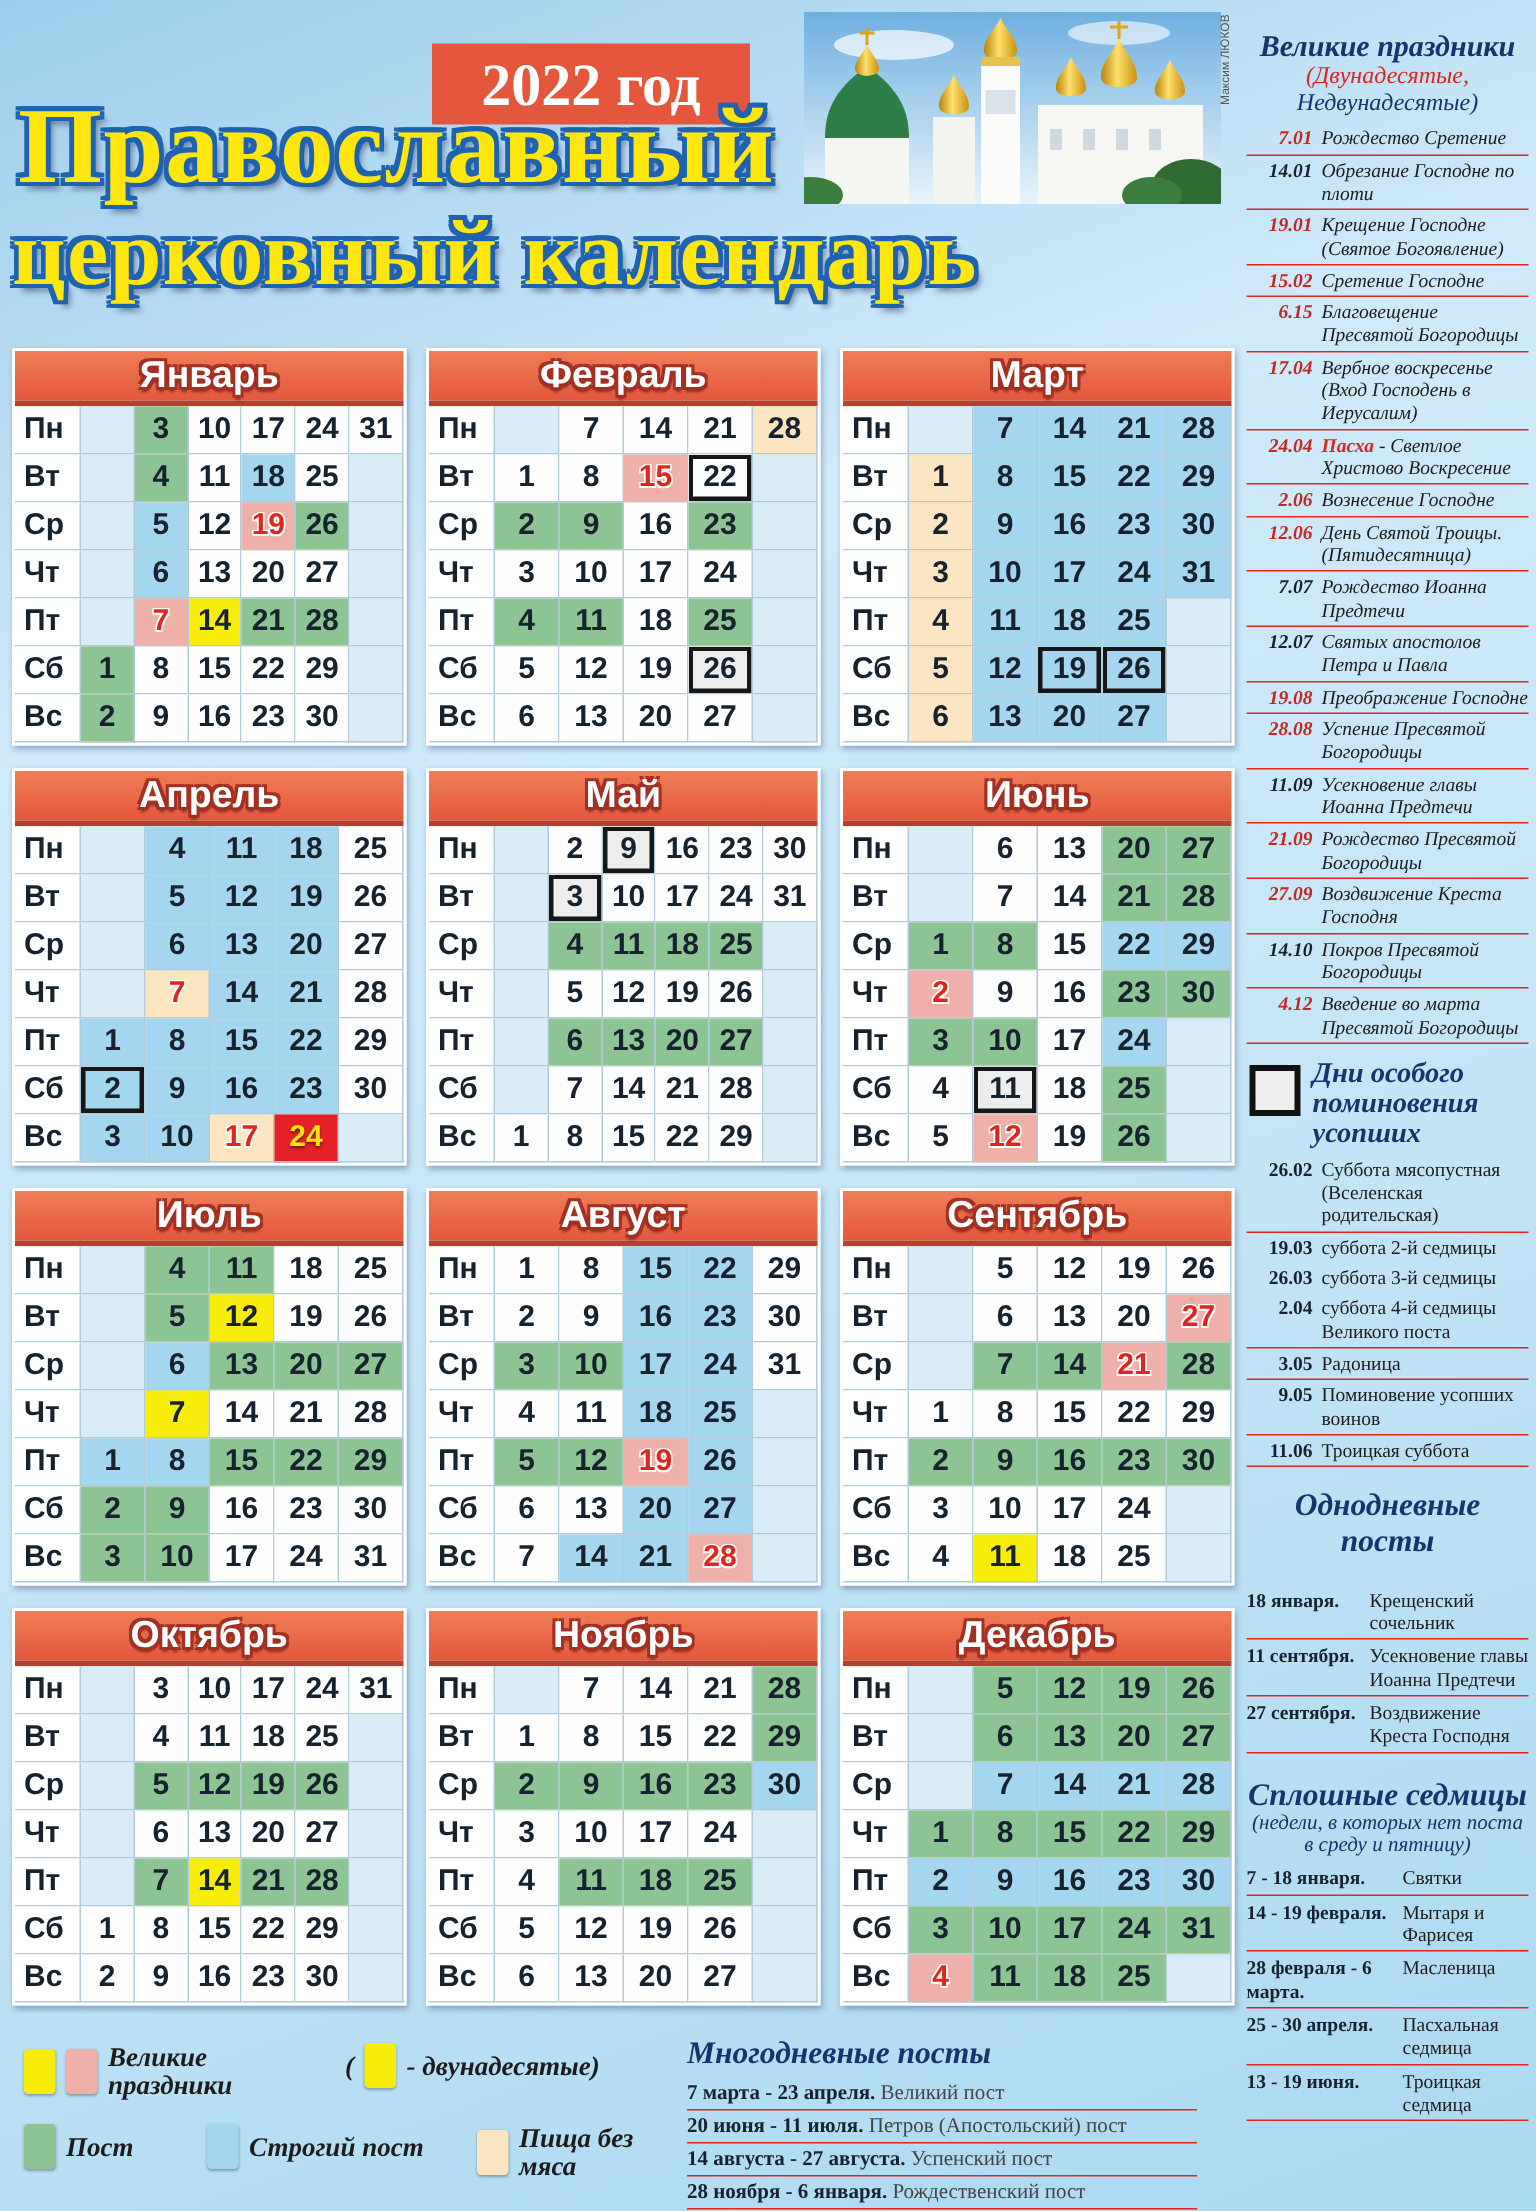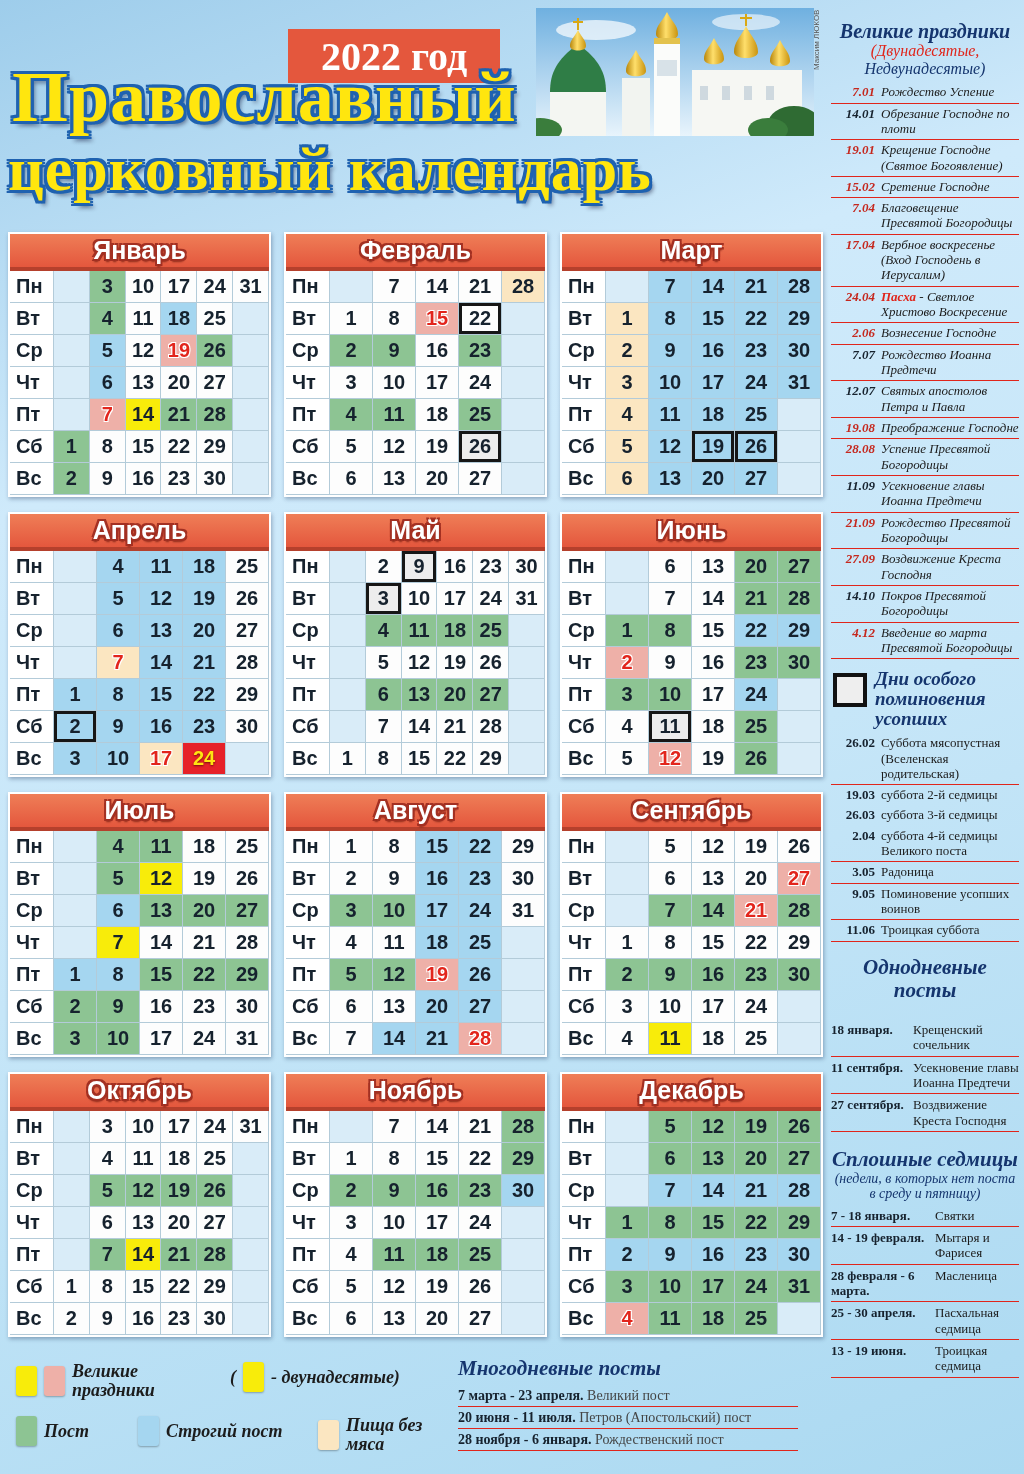--- a/index.html
+++ b/index.html
@@ -737,49 +737,53 @@
       </div>
     </div>
 
   <div class="sidebar">
     <div class="sb-title">Великие праздники</div>
     <div class="sb-sub red">(Двунадесятые,</div>
     <div class="sb-sub navy">Недвунадесятые)</div>
     <div id="feast-list" style="margin-top:5px;font-style:italic;">
         <div class="sb-item rule">
           <span class="dt dt-red">7.01</span>
-          <span>Рождество Успение</span>
+          <span>Рождество Сретение</span>
         </div>
         <div class="sb-item rule">
           <span class="dt dt-blk">14.01</span>
           <span>Обрезание Господне по плоти</span>
         </div>
         <div class="sb-item rule">
           <span class="dt dt-red">19.01</span>
           <span>Крещение Господне (Святое Богоявление)</span>
         </div>
         <div class="sb-item rule">
           <span class="dt dt-red">15.02</span>
           <span>Сретение Господне</span>
         </div>
         <div class="sb-item rule">
-          <span class="dt dt-red">7.04</span>
+          <span class="dt dt-red">6.15</span>
           <span>Благовещение Пресвятой Богородицы</span>
         </div>
         <div class="sb-item rule">
           <span class="dt dt-red">17.04</span>
           <span>Вербное воскресенье (Вход Господень в Иерусалим)</span>
         </div>
         <div class="sb-item rule">
           <span class="dt dt-red">24.04</span>
           <span><b style="color: rgb(224, 37, 27);">Пасха</b> - Светлое Христово Воскресение</span>
         </div>
         <div class="sb-item rule">
           <span class="dt dt-red">2.06</span>
           <span>Вознесение Господне</span>
+        </div>
+        <div class="sb-item rule">
+          <span class="dt dt-red">12.06</span>
+          <span>День Святой Троицы. (Пятидесятница)</span>
         </div>
         <div class="sb-item rule">
           <span class="dt dt-blk">7.07</span>
           <span>Рождество Иоанна Предтечи</span>
         </div>
         <div class="sb-item rule">
           <span class="dt dt-blk">12.07</span>
           <span>Святых апостолов Петра и Павла</span>
         </div>
         <div class="sb-item rule">
@@ -910,17 +914,18 @@
     </div>
     <div class="lg-row" style="left:318px;top:64px;">
       <span class="swatch s-n"></span>
       <span class="lg-lab" style="width:78px;">Пища без мяса</span>
     </div>
     <div class="multiday">
       <div class="md-title">Многодневные посты</div>
       <div id="multiday-list">
           <div class="md-item"><b>7 марта - 23 апреля. </b><span>Великий пост</span></div>
           <div class="md-item"><b>20 июня - 11 июля. </b><span>Петров (Апостольский) пост</span></div>
+          <div class="md-item"><b>14 августа - 27 августа. </b><span>Успенский пост</span></div>
           <div class="md-item"><b>28 ноября - 6 января. </b><span>Рождественский пост</span></div>
         </div>
     </div>
   </div>
 </div>
 
 </body></html>

